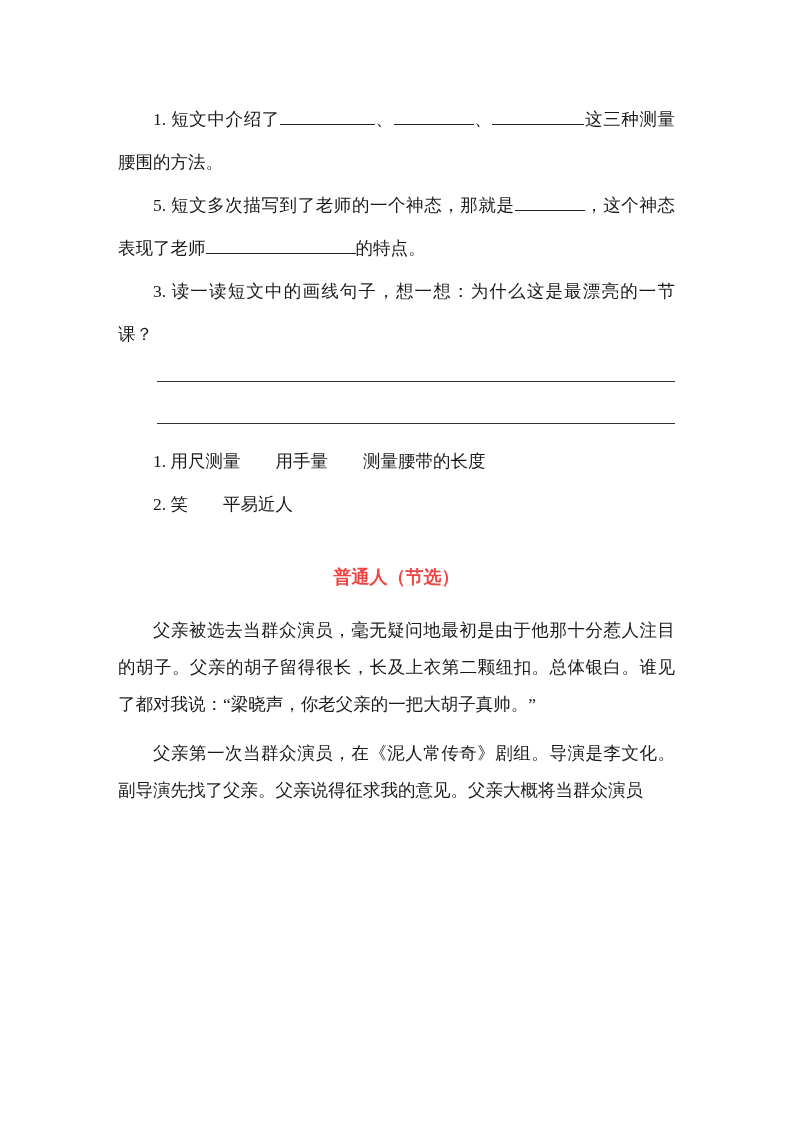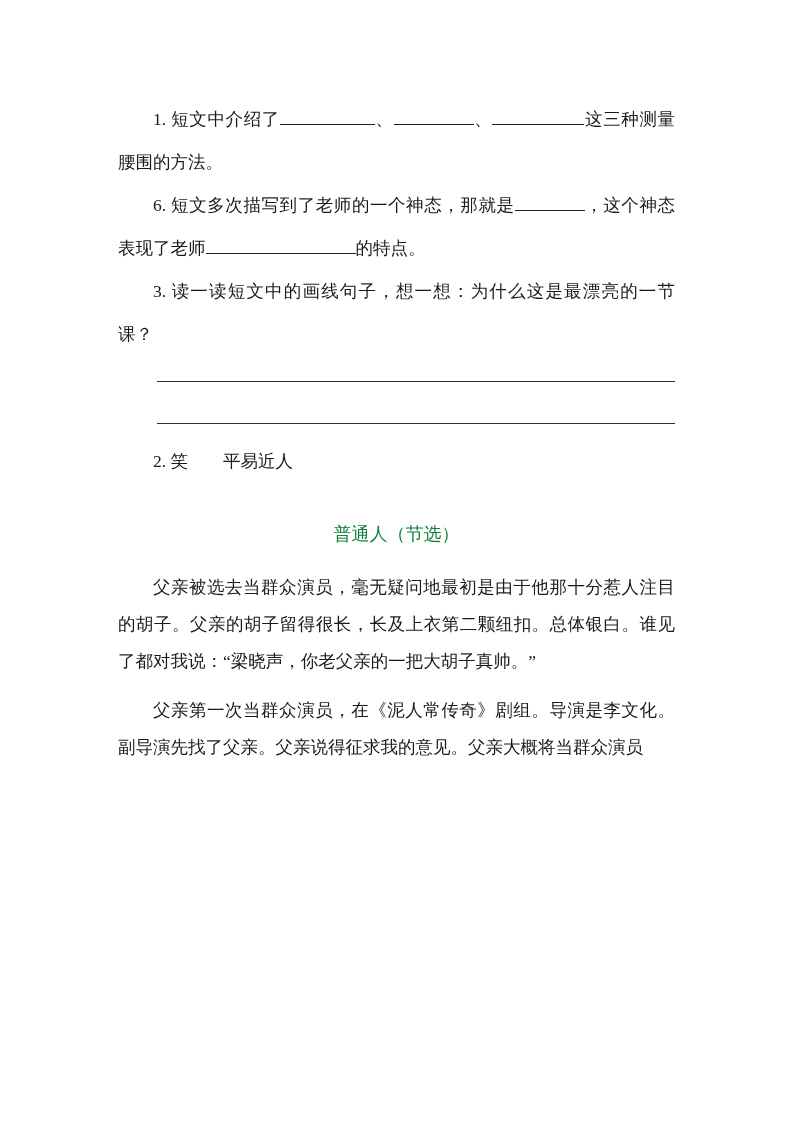--- a/index.html
+++ b/index.html
@@ -33,42 +33,43 @@
     vertical-align: baseline;
   }
   .rule {
     height: 26px;
     border-bottom: 1.4px solid #333333;
     margin: 0 0 16px 2.2em;
   }
   .heading {
     margin: 32px 0 16px 0;
     text-align: center;
-    font-weight: normal;
+    font-weight: bold;
     font-size: 18px;
     line-height: 38px;
-    color: #15803d;
+    color: #ef4444;
   }
   .passage-para {
     margin: 0 0 12px 0;
     line-height: 37px;
     text-align: justify;
     text-indent: 2em;
   }
 </style>
 </head>
 <body>
 
 <div class="page">
   <div id="questions">
       <p class="q-para"><span>1. 短文中介绍了</span><span class="blank" style="width: 95px;"></span><span>、</span><span class="blank" style="width: 80px;"></span><span>、</span><span class="blank" style="width: 92px;"></span><span>这三种测量腰围的方法。</span></p>
-      <p class="q-para"><span>6. 短文多次描写到了老师的一个神态，那就是</span><span class="blank" style="width: 70px;"></span><span>，这个神态表现了老师</span><span class="blank" style="width: 150px;"></span><span>的特点。</span></p>
+      <p class="q-para"><span>5. 短文多次描写到了老师的一个神态，那就是</span><span class="blank" style="width: 70px;"></span><span>，这个神态表现了老师</span><span class="blank" style="width: 150px;"></span><span>的特点。</span></p>
       <p class="q-para"><span>3. 读一读短文中的画线句子，想一想：为什么这是最漂亮的一节课？</span></p>
       <div class="rule"></div>
       <div class="rule"></div>
+      <p class="q-para"><span>1. 用尺测量　　用手量　　测量腰带的长度</span></p>
       <p class="q-para"><span>2. 笑　　平易近人</span></p>
     </div>
   <h3 class="heading">普通人（节选）</h3>
   <div id="passage">
       <p class="passage-para">父亲被选去当群众演员，毫无疑问地最初是由于他那十分惹人注目的胡子。父亲的胡子留得很长，长及上衣第二颗纽扣。总体银白。谁见了都对我说：“梁晓声，你老父亲的一把大胡子真帅。”</p>
       <p class="passage-para">父亲第一次当群众演员，在《泥人常传奇》剧组。导演是李文化。副导演先找了父亲。父亲说得征求我的意见。父亲大概将当群众演员</p>
     </div>
 </div>
 
 </body></html>

